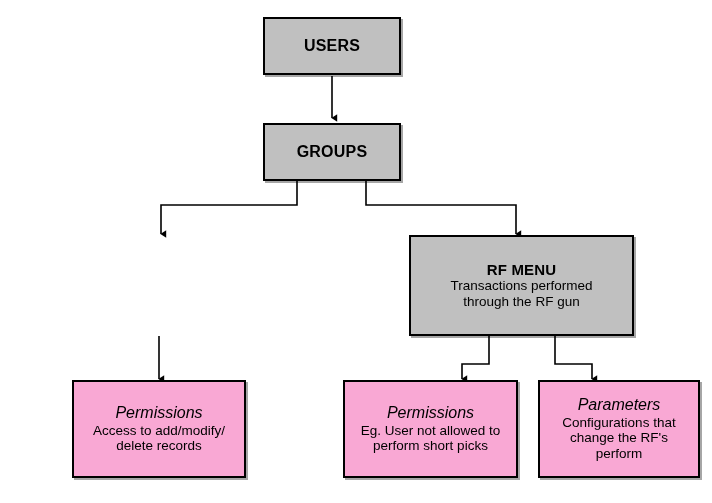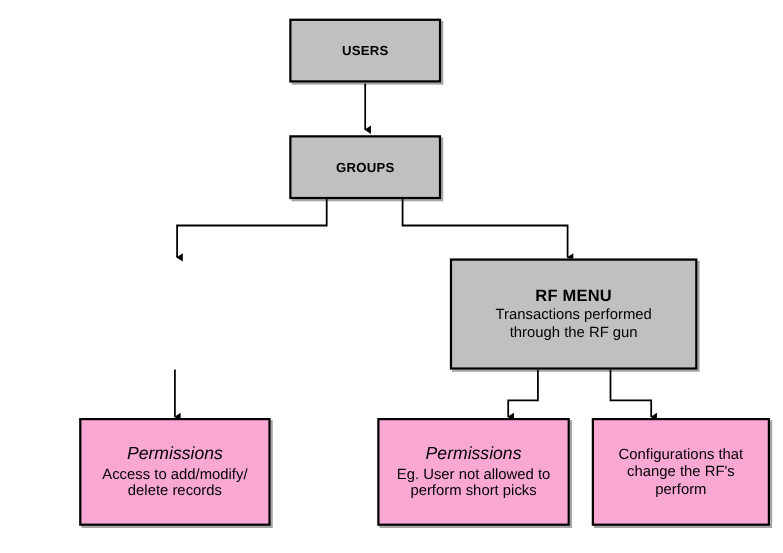--- a/index.html
+++ b/index.html
@@ -57,21 +57,21 @@
     color: #000000;
   }
   .desc {
     font-size: 13.5px;
     color: #000000;
     padding: 0 4px;
     white-space: pre-line;
   }
   .node-users .title-bold,
   .node-groups .title-bold {
-    font-size: 12px;
+    font-size: 16px;
   }
 </style>
 </head>
 <body>
 
 <div id="canvas">
 
   <svg class="connectors" viewBox="0 0 712 503" width="712" height="503" xmlns="http://www.w3.org/2000/svg">
     <defs>
       <marker id="arrowhead" markerWidth="9" markerHeight="9" refX="4.2" refY="7.4" orient="auto" markerUnits="userSpaceOnUse">
@@ -125,18 +125,19 @@
 delete records</div>
   </div>
 
   <div class="node white" style="left:343px; top:380px; width:175px; height:98px;">
     <div class="title-italic">Permissions</div>
     <div class="desc">Eg. User not allowed to
 perform short picks</div>
   </div>
 
   <div class="node white" style="left:538px; top:380px; width:162px; height:98px;">
+    <div class="title-italic">Parameters</div>
     <div class="desc">Configurations that
 change the RF's
 perform</div>
   </div>
 
 </div>
 
 </body></html>

